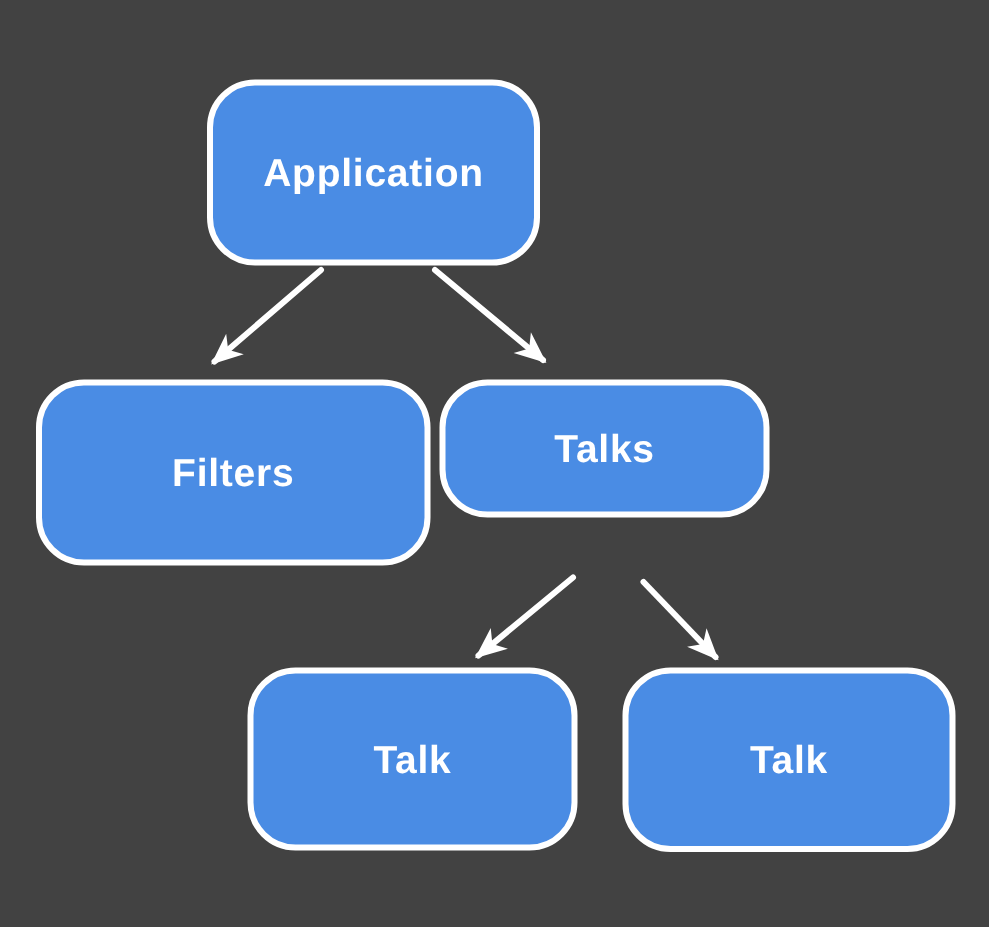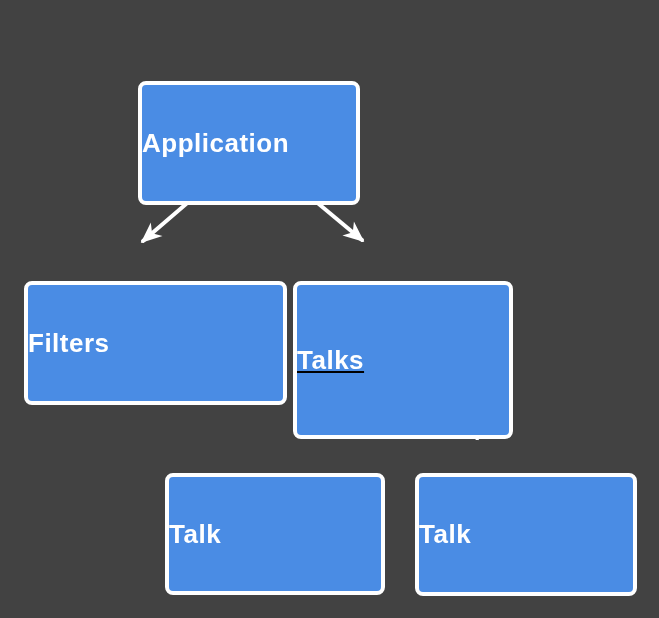--- a/index.html
+++ b/index.html
@@ -30,25 +30,24 @@
   svg.edges line {
     stroke: var(--arrow, #ffffff);
     stroke-width: 4;
     stroke-linecap: round;
   }
   .node {
     position: absolute;
     box-sizing: border-box;
     background: var(--node-fill, #4a8ce4);
     border: 4px solid var(--node-border, #ffffff);
-    border-radius: 8px;
+    border-radius: 32px;
     display: flex;
     align-items: center;
-    justify-content: flex-start;
-    margin-top: 28px;
+    justify-content: center;
   }
   .node .label {
     color: #ffffff;
     font-weight: bold;
     font-size: 26px;
     letter-spacing: 0.5px;
     user-select: none;
   }
 </style>
 </head>
@@ -69,21 +68,21 @@
     </svg>
 
   <div class="node" style="left: 138px; top: 53px; width: 222px; height: 124px;">
     <span class="label">Application</span>
   </div>
 
   <div class="node" style="left: 24px; top: 253px; width: 263px; height: 124px;">
     <span class="label">Filters</span>
   </div>
 
-  <div class="node" style="left: 293px; top: 253px; width: 220px; height: 158px; text-decoration: underline;">
+  <div class="node" style="left: 293px; top: 253px; width: 220px; height: 92px;">
     <span class="label">Talks</span>
   </div>
 
   <div class="node" style="left: 165px; top: 445px; width: 220px; height: 122px;">
     <span class="label">Talk</span>
   </div>
 
   <div class="node" style="left: 415px; top: 445px; width: 222px; height: 123px;">
     <span class="label">Talk</span>
   </div>

